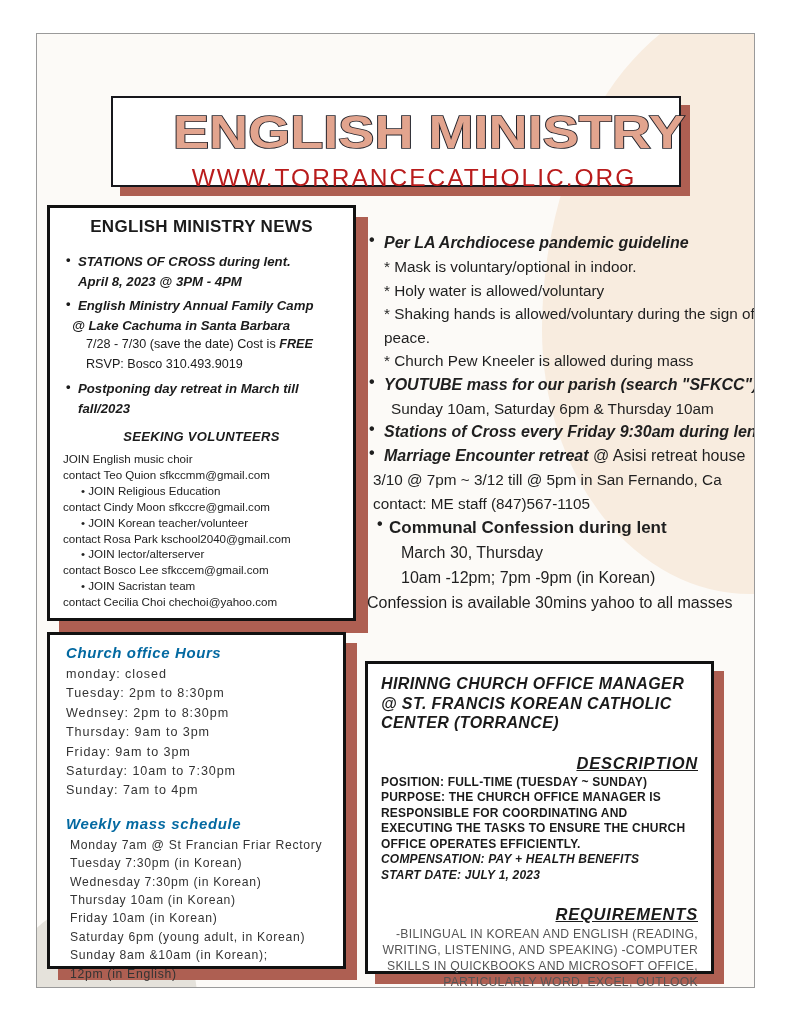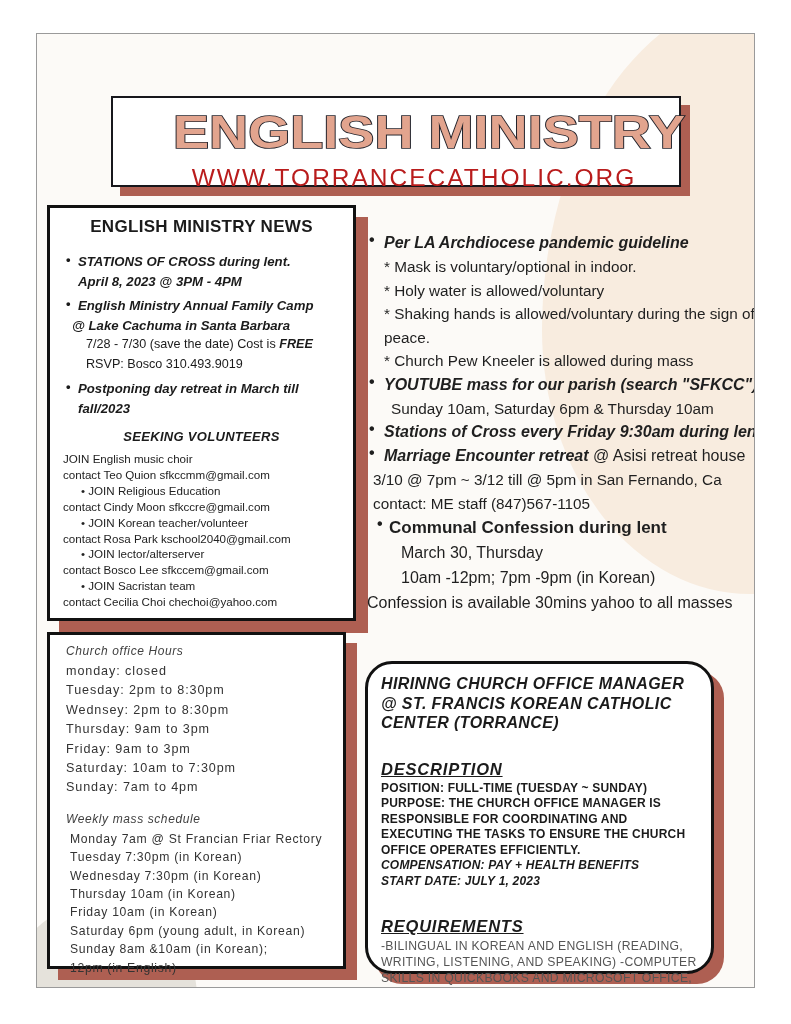--- a/index.html
+++ b/index.html
@@ -52,36 +52,36 @@
   .yt-sub { padding-left:24px; }
   .me-sub { padding-left:6px; }
   .cc-title { font-size:17px; font-weight:bold; font-style:normal; line-height:26px; }
   .cc-row .blt { padding-left:10px; width:22px; }
   .cc-sub { padding-left:34px; font-size:16px; line-height:24.5px; }
   .a-footer { font-size:16px; line-height:25px; }
 
   
   .office-box { left:10px; top:598px; width:299px; height:337px;
                 box-shadow:11px 11px 0 #ae5f52; padding:9px 16px; color:#333; }
-  .office-heading { font-size:12px; font-weight:normal; font-style:italic; color:#404040;
+  .office-heading { font-size:15px; font-weight:bold; font-style:italic; color:#0369a1;
                     letter-spacing:.6px; margin-bottom:4px; }
   .office-line { font-size:12.6px; letter-spacing:.9px; line-height:19.4px; }
   .mass-heading { margin-top:14px; }
   .mass-line { font-size:12.2px; letter-spacing:.7px; line-height:18.4px; padding-left:4px; }
 
   
   .hiring-box { left:328px; top:627px; width:349px; height:313px;
-                box-shadow:10px 10px 0 #ae5f52; padding:10px 13px; color:#1b1b1b;border-radius:27px; }
+                box-shadow:10px 10px 0 #ae5f52; padding:10px 13px; color:#1b1b1b; }
   .hiring-title { font-size:16px; font-weight:bold; font-style:italic; line-height:19.5px;
                   letter-spacing:.4px; }
   .h-section { font-size:16.5px; font-weight:bold; font-style:italic; text-decoration:underline;
-               letter-spacing:.8px; margin-top:27px; margin-bottom:2px; }
+               letter-spacing:.8px; margin-top:21px; margin-bottom:2px;text-align:right; }
   .h-body { font-size:12px; font-weight:bold; line-height:15.6px; letter-spacing:.2px; }
   .h-body.it { font-style:italic; }
-  .h-req { font-size:12.2px; font-weight:normal; color:#555; line-height:16px; letter-spacing:.3px; }
+  .h-req { font-size:12.2px; font-weight:normal; color:#555; line-height:16px; letter-spacing:.3px;text-align:right; }
 </style>
 </head>
 <body>
 
 <div class="page">
   <div class="frame">
     <div class="blob-peach"></div>
     <div class="blob-gray"></div>
 
     <div class="header-box">

